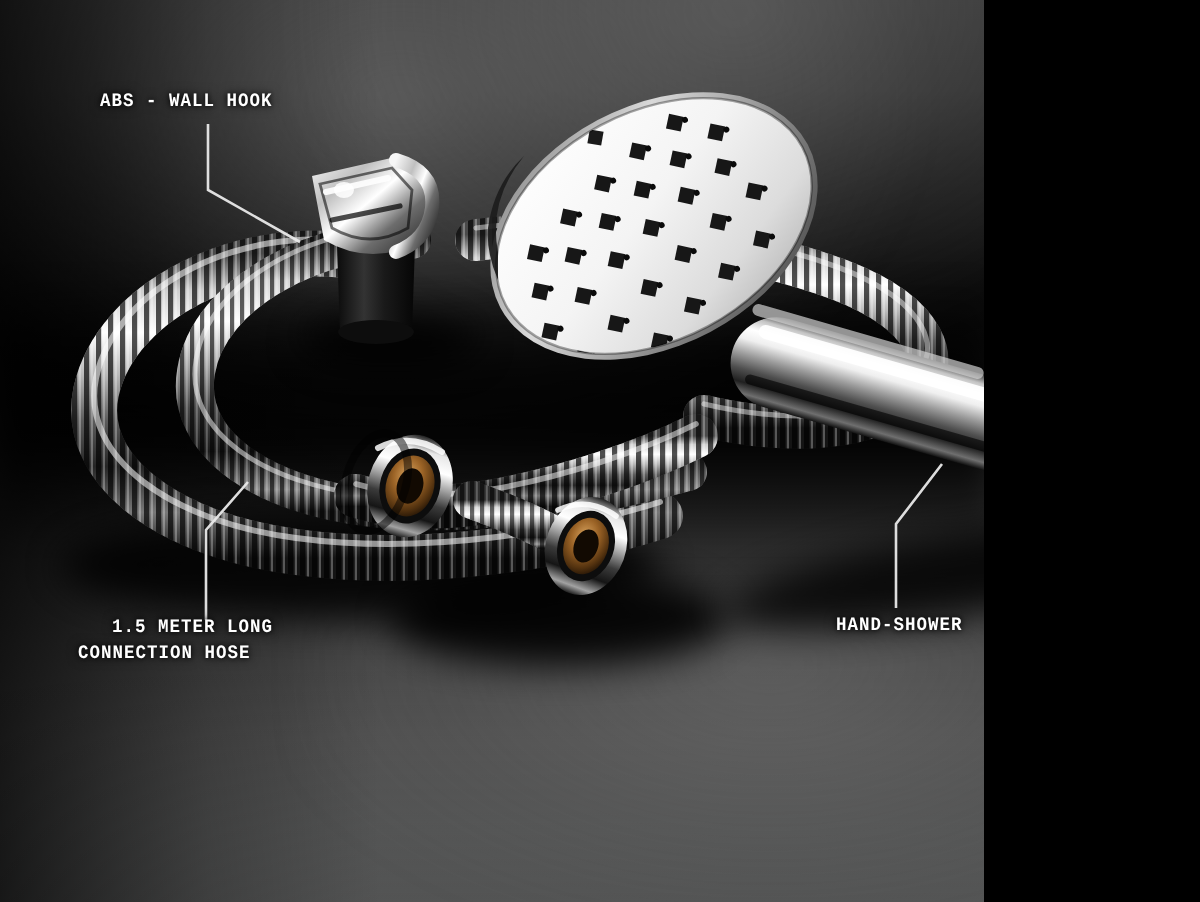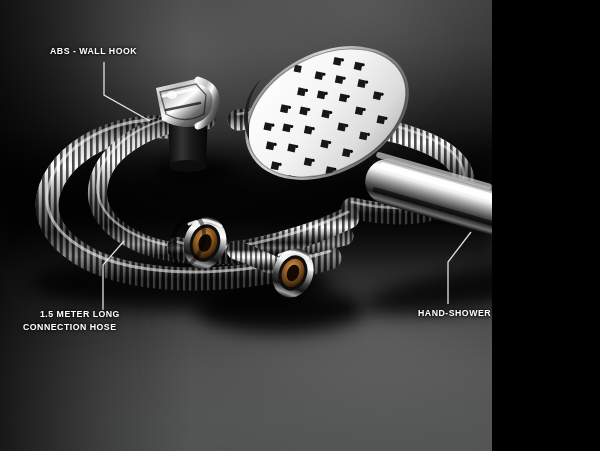--- a/index.html
+++ b/index.html
@@ -5,21 +5,21 @@
   html, body {
     margin: 0;
     padding: 0;
     background: #000;
   }
   #stage {
     position: relative;
     width: 492px;
     height: 451px;
     overflow: hidden;
-    font-family: Liberation Sans, sans-serif;
+    font-family: Liberation Mono, monospace;
     background: #1d4ed8;
   }
 
   
   .bg-base {
     position: absolute; inset: 0;
     background: linear-gradient(to bottom,
        #3b3b3b 0%,
        #333333 10%,
        #1d1d1d 22%,
@@ -471,20 +471,20 @@
 
     <g stroke="#e9e9e9" stroke-width="1.3" fill="none" opacity="0.95">
       <path d="M104,62 L104,95 L150,121"></path>
       <path d="M103,310 L103,265 L124,241"></path>
       <path d="M448,304 L448,262 L471,232"></path>
     </g>
   </svg>
 
   <div class="callout" style="left:50px; top:44px;">ABS - WALL HOOK</div>
 
-  <div style="position:absolute; left:40px; top:307px;">
+  <div style="position:absolute; left:56px; top:307px;">
     <div class="callout" style="position:relative; left:0; top:0;">1.5 METER LONG</div>
     <div class="callout" style="position:relative; left:-17px; top:0;">CONNECTION HOSE</div>
   </div>
 
   <div class="callout" style="left:418px; top:306px;">HAND-SHOWER</div>
 
 </div>
 
 </body></html>

